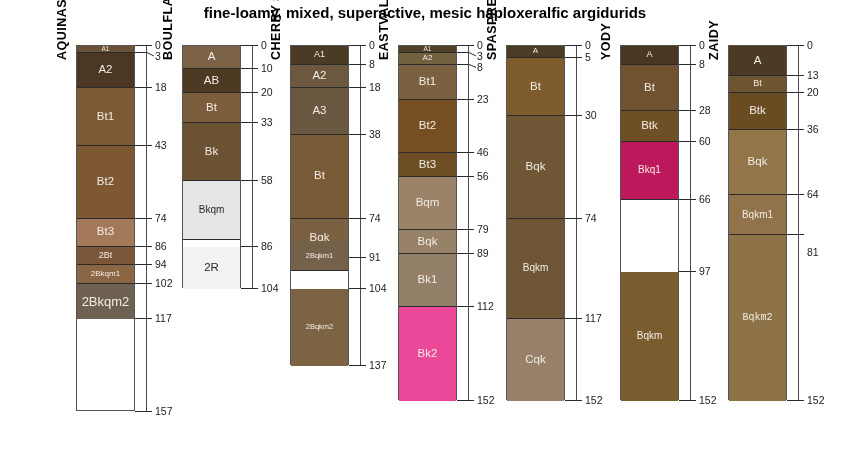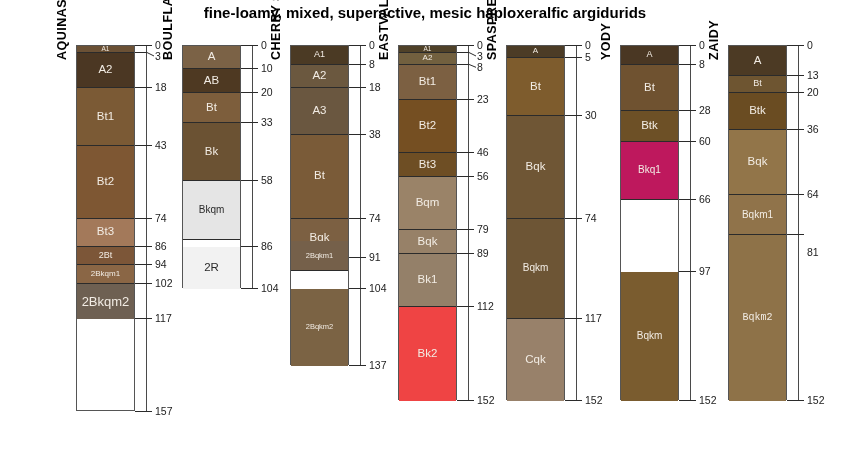--- a/index.html
+++ b/index.html
@@ -279,21 +279,21 @@
           </div>
           <div class="horizon" style="top: 130.648px; height: 53.659px; width: 100%; background: rgb(154, 131, 104);">
             <span class="hlabel" style="font-size: 11.5px;">Bqm</span>
           </div>
           <div class="horizon" style="top: 184.307px; height: 23.33px; width: 100%; background: rgb(151, 129, 104);">
             <span class="hlabel" style="font-size: 11.5px;">Bqk</span>
           </div>
           <div class="horizon" style="top: 207.637px; height: 53.659px; width: 100%; background: rgb(148, 128, 105);">
             <span class="hlabel" style="font-size: 11.5px;">Bk1</span>
           </div>
-          <div class="horizon" style="top: 261.296px; height: 93.32px; width: 100%; background: #ef4444; border-bottom: none;">
+          <div class="horizon" style="top: 261.296px; height: 93.32px; width: 100%; background: #ec4899; border-bottom: none;">
             <span class="hlabel" style="font-size: 11.5px;">Bk2</span>
           </div>
         </div>
         <div class="axis" style="left: 468px; top: 45px; height: 354.616px;"></div>
         <div class="tick" style="left: 457px; top: 45px; width: 11px;"></div>
         <div class="tick" style="left: 468px; top: 45px; width: 6px;"></div>
         <div class="dticklabel" style="left: 477px; top: 40px;">0</div>
         <div class="tick" style="left: 457px; top: 51.999px; width: 11px;"></div>
         <svg class="leader" width="10" height="8.000999999999998" style="left: 468px; top: 49.999px;">
           <line x1="0" y1="2" x2="8" y2="6.000999999999998" stroke="#2b2b2b" stroke-width="1"></line>

